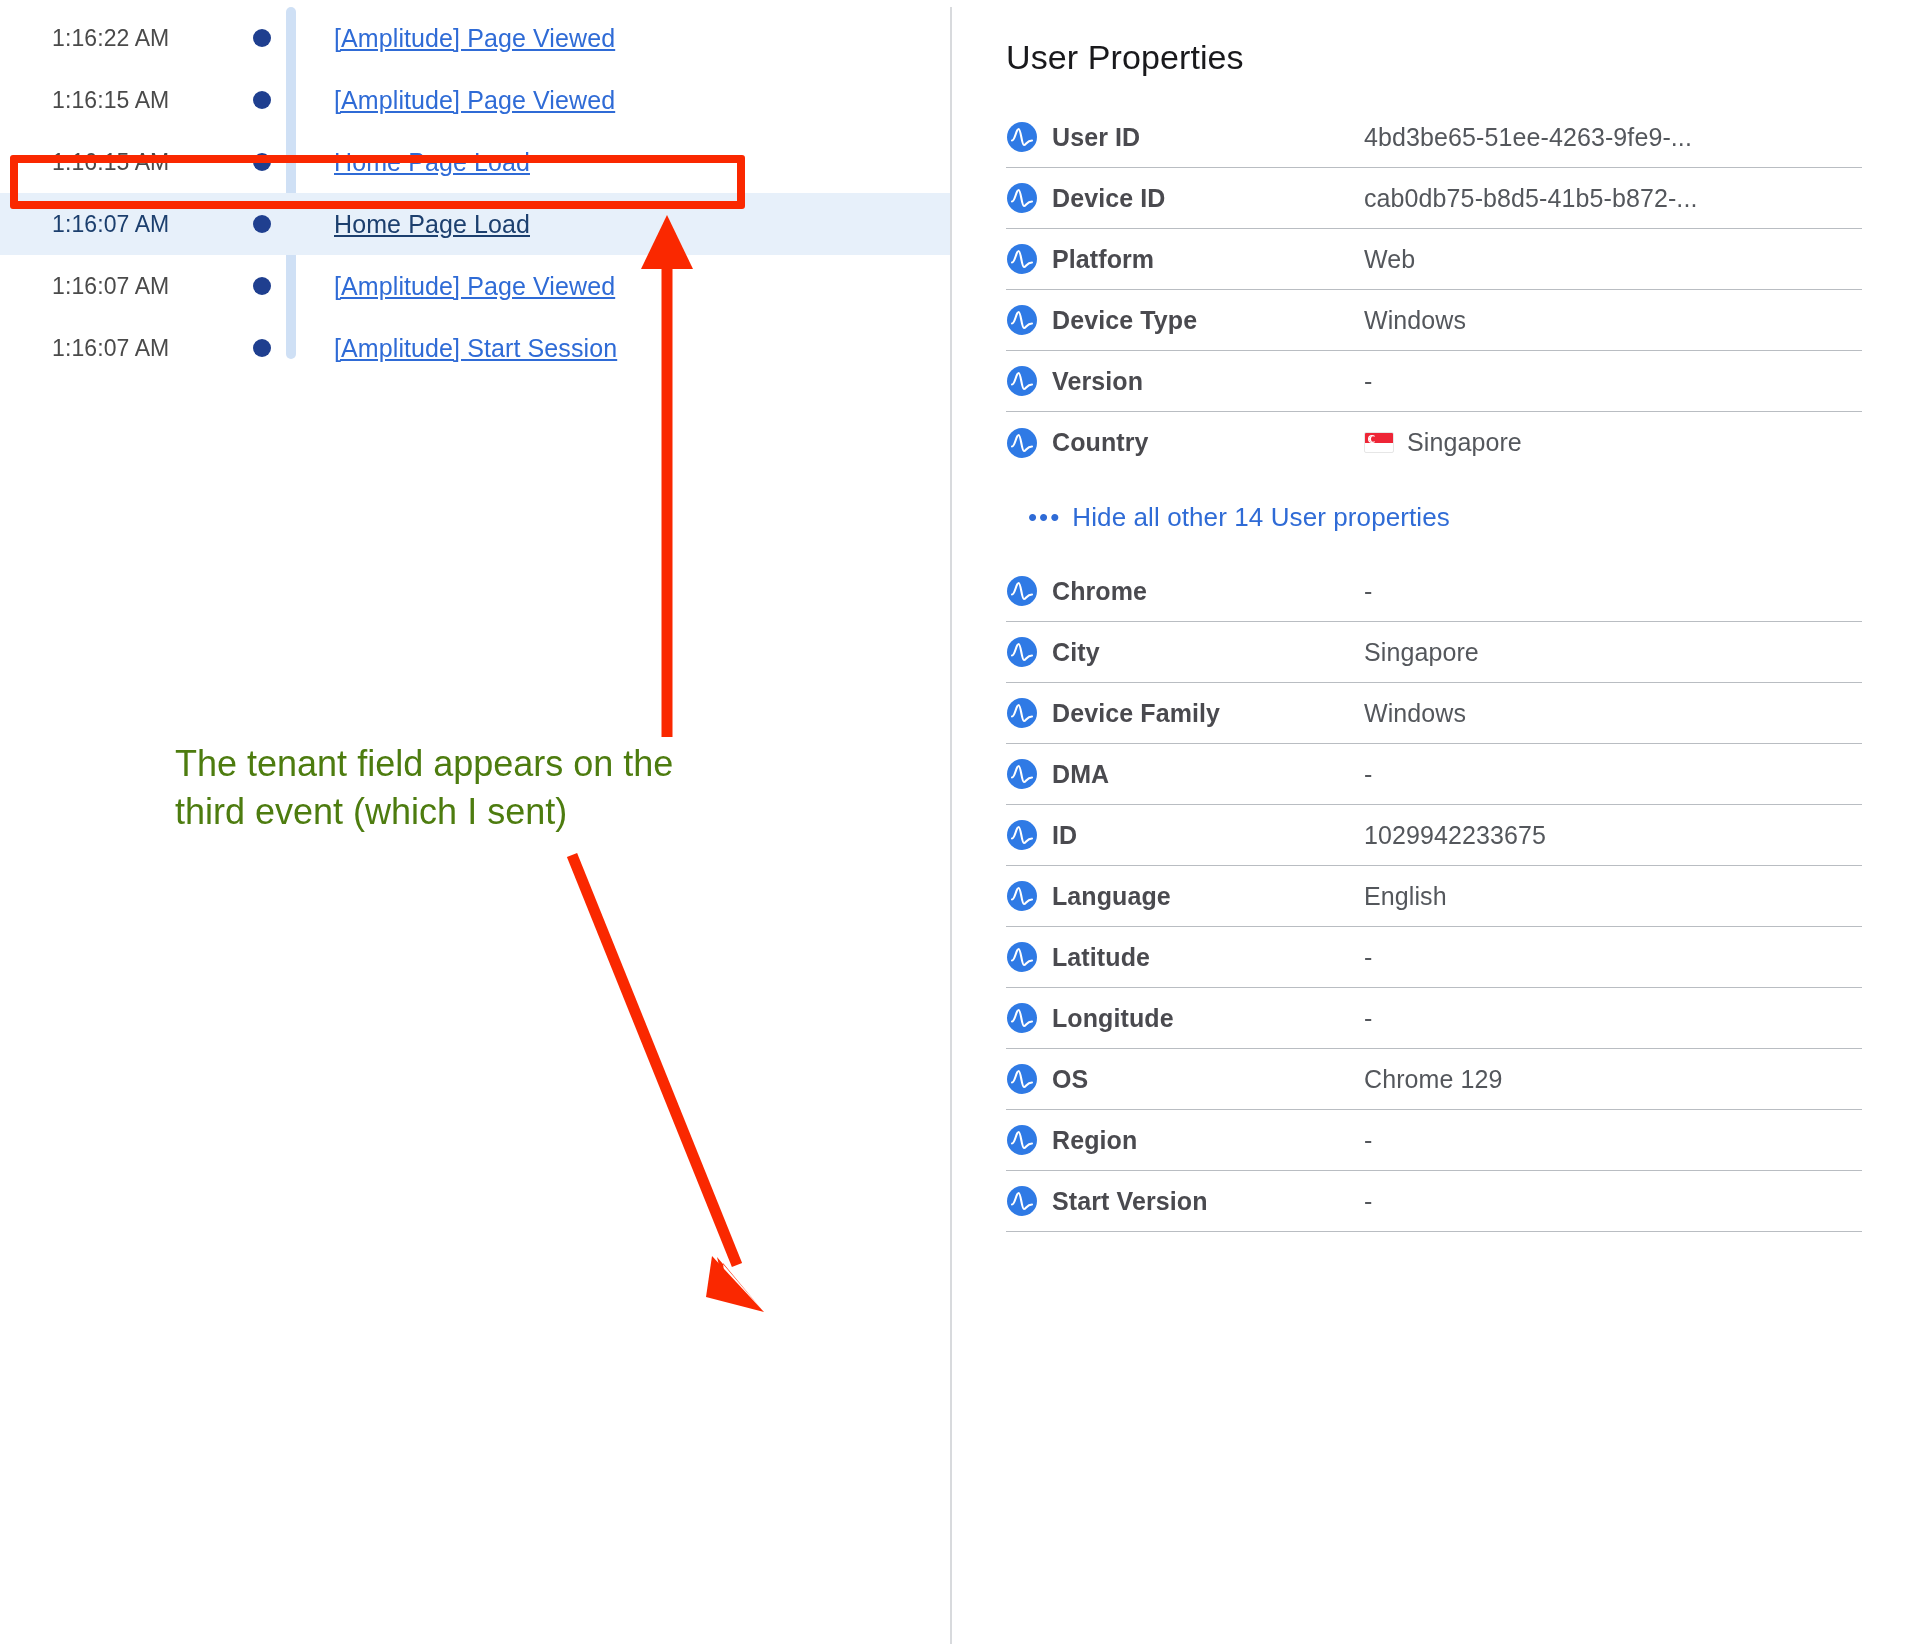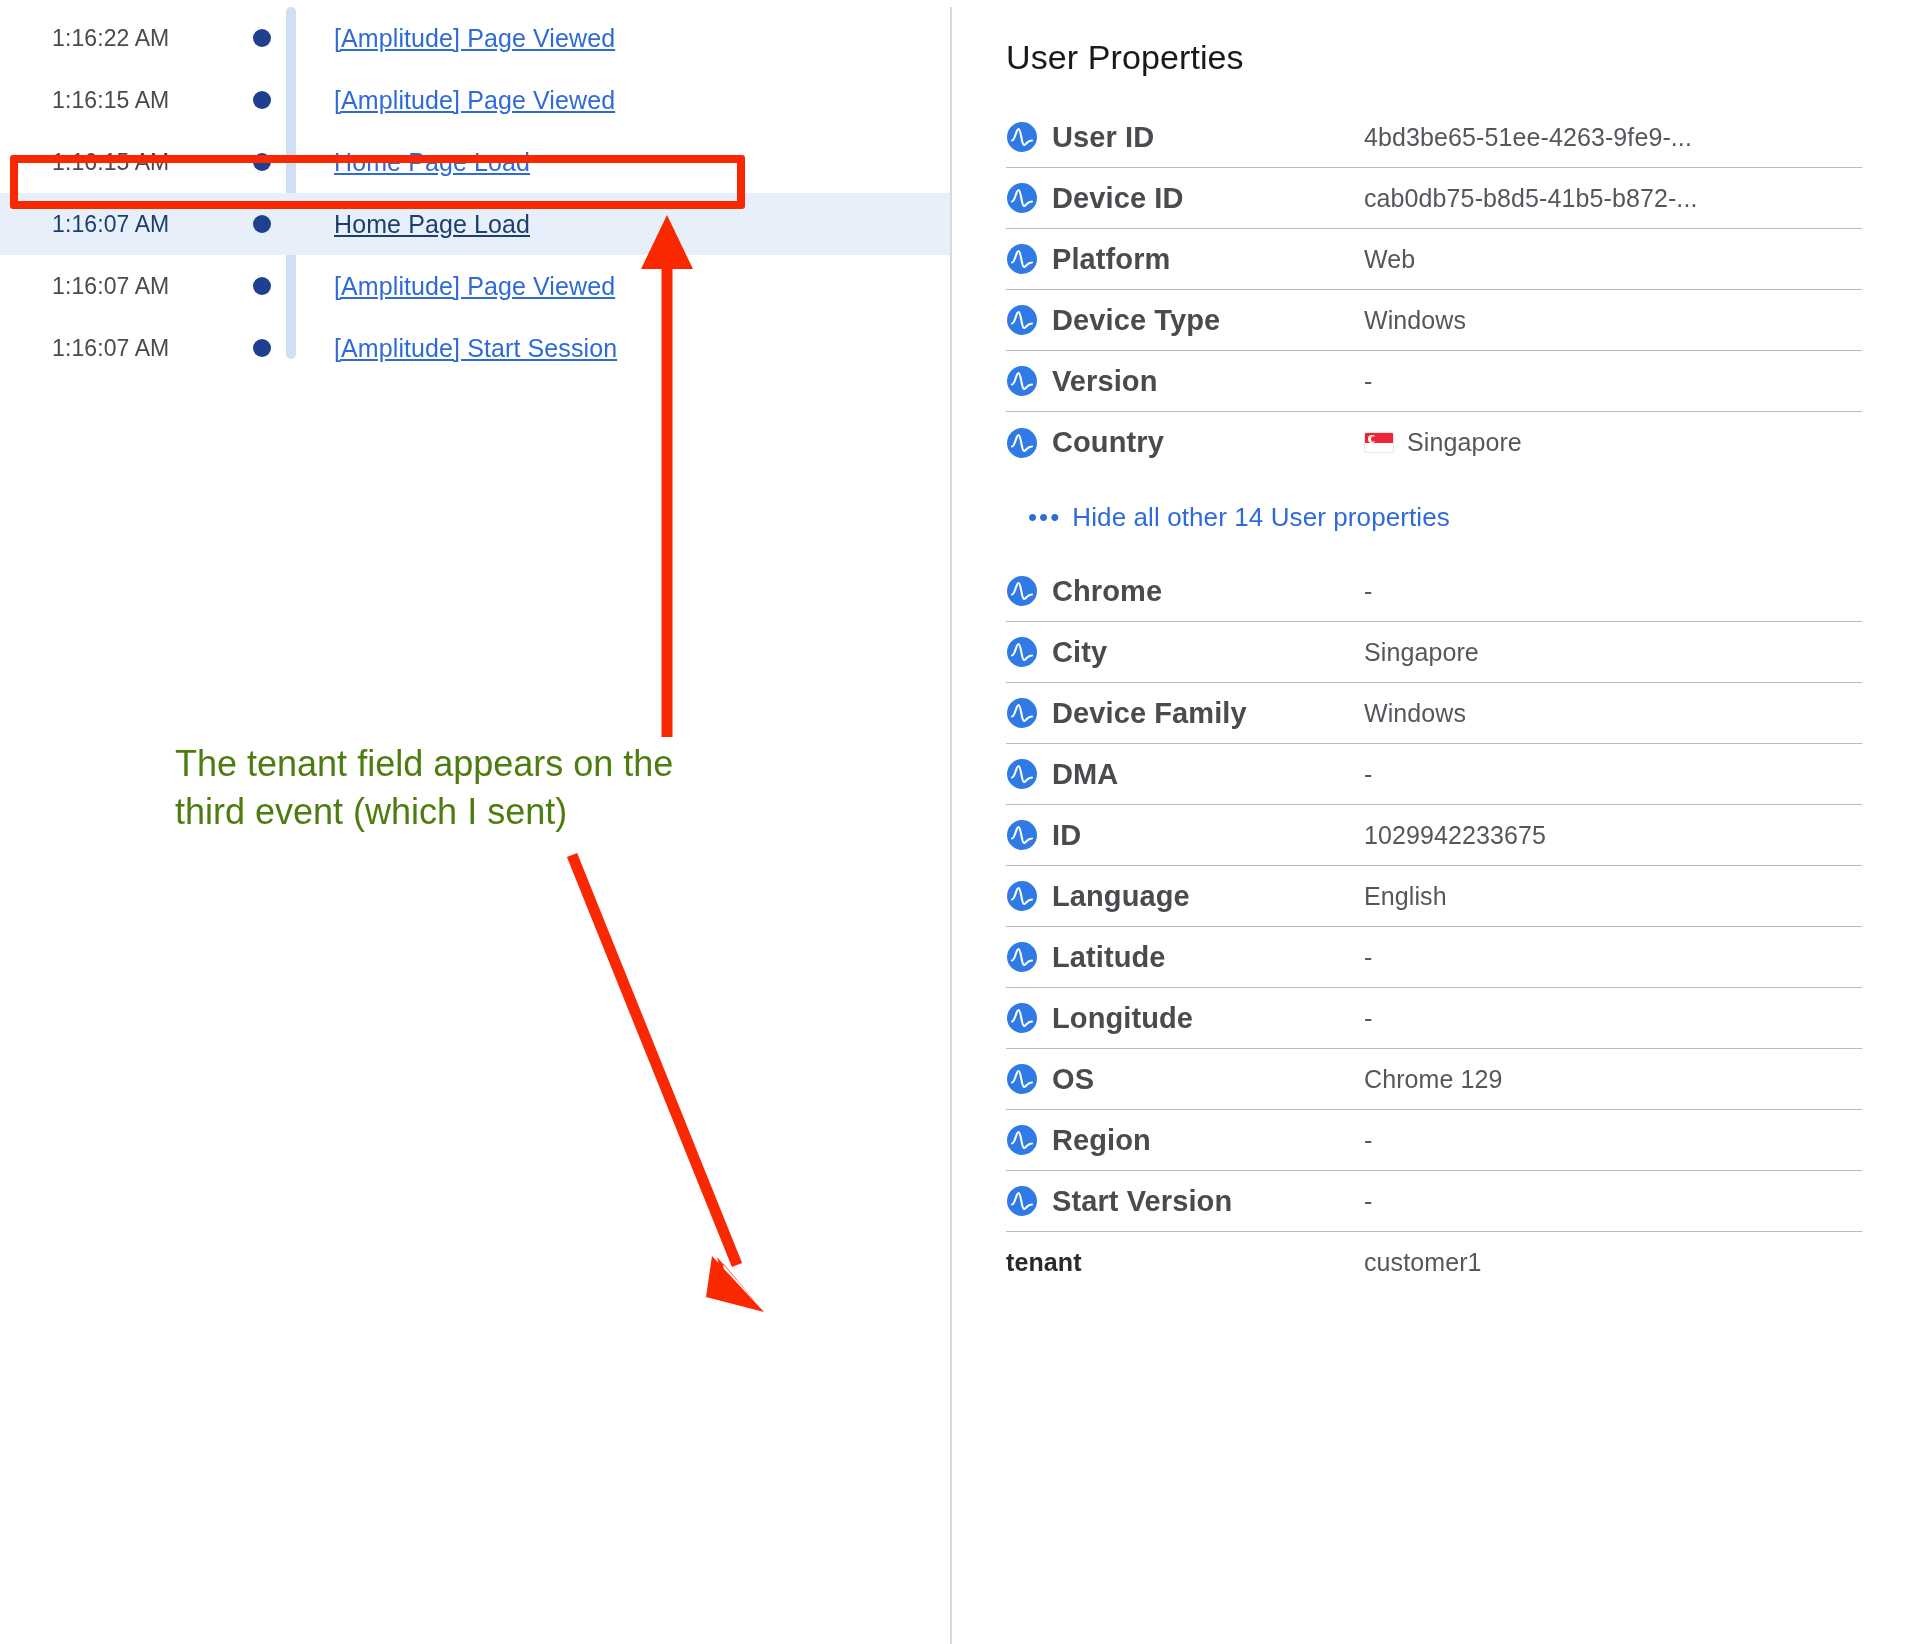--- a/index.html
+++ b/index.html
@@ -113,21 +113,21 @@
     flex: 0 0 358px;
     width: 358px;
   }
   .amp-icon {
     width: 32px; height: 32px;
     margin-right: 14px;
     flex: 0 0 32px;
     display: block;
   }
   .prop-label {
-    font-size: 29px;
+    font-size: 25px;
     color: #4a4a4f;
     font-weight: bold;
     letter-spacing: .1px;
     white-space: nowrap;
   }
   .prop-value {
     font-size: 25px;
     color: #54575c;
     letter-spacing: .1px;
     white-space: nowrap;
@@ -461,24 +461,16 @@
             <span class="amp-icon"><svg viewBox="0 0 32 32" width="32" height="32">
                 <circle cx="16" cy="16" r="15" fill="#2f7ae5"></circle>
                 <path d="M6 19.5 C9 19.5 10.2 8 12.6 8 C15 8 15.6 24 18 24 C20 24 21 19.5 26 19.5" fill="none" stroke="#ffffff" stroke-width="2.1" stroke-linecap="round" stroke-linejoin="round"></path>
               </svg></span>
             <span class="prop-label">Start Version</span>
           </div>
           <div class="prop-value">
             <span>-</span>
           </div>
         </div>
-        <div class="prop-row last">
-          <div class="prop-label-cell indent-no-icon">
-            <span class="prop-label tenant-label">tenant</span>
-          </div>
-          <div class="prop-value">
-            <span>customer1</span>
-          </div>
-        </div>
       </div>
   </div>
 
 </div>
 
 </body></html>

